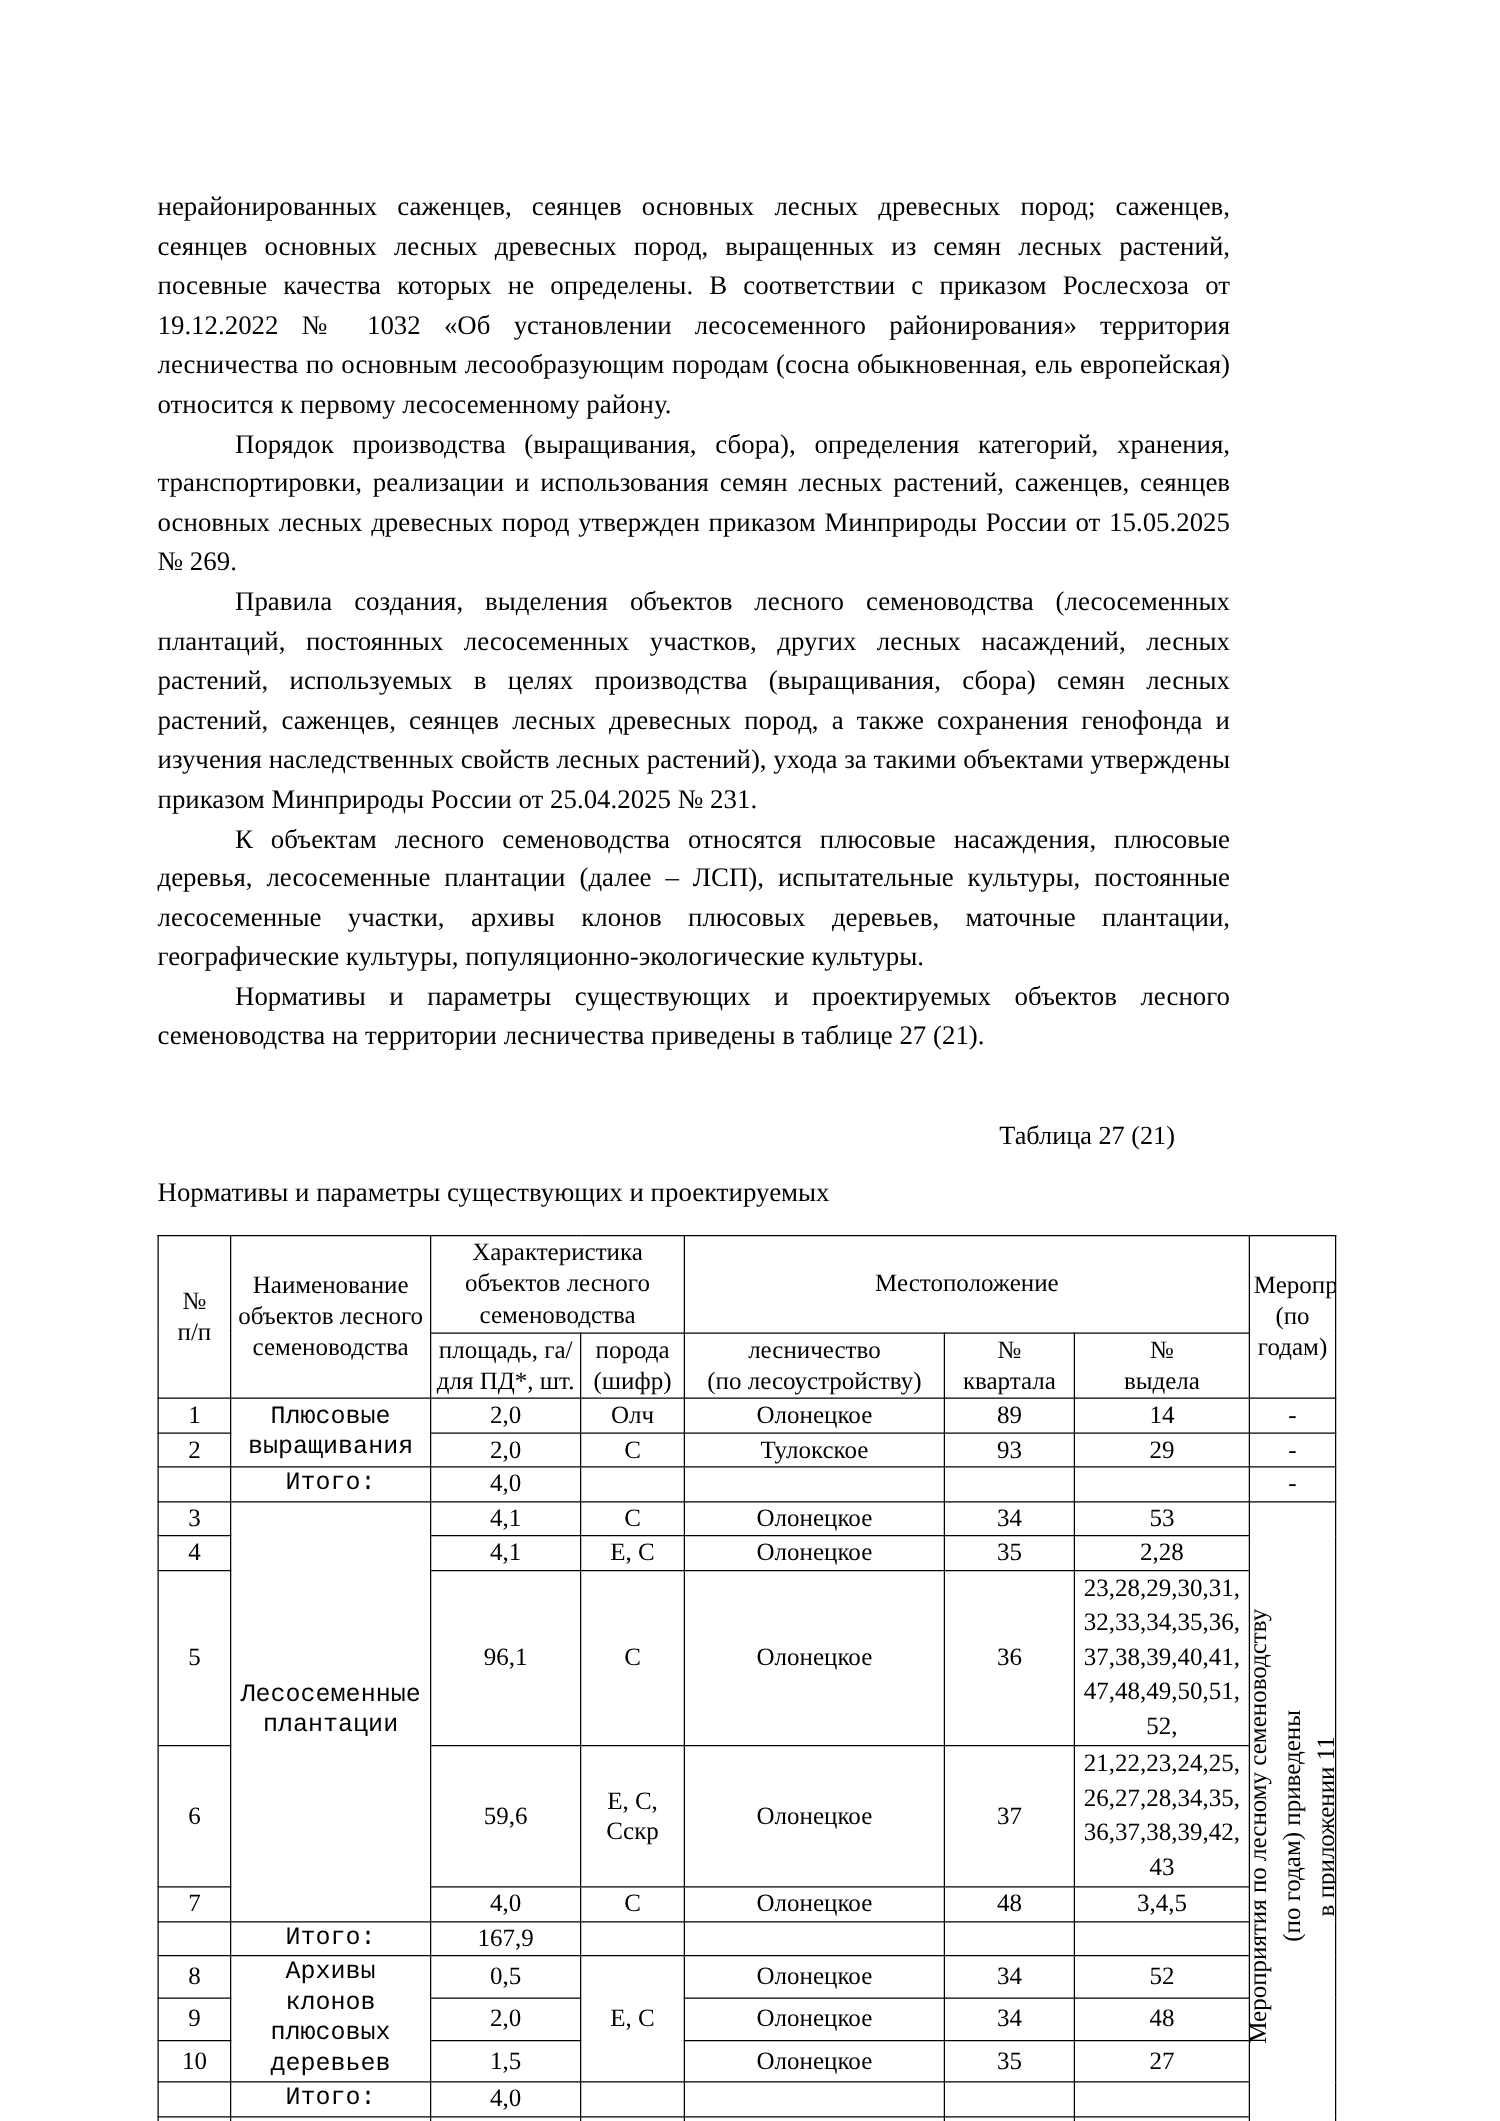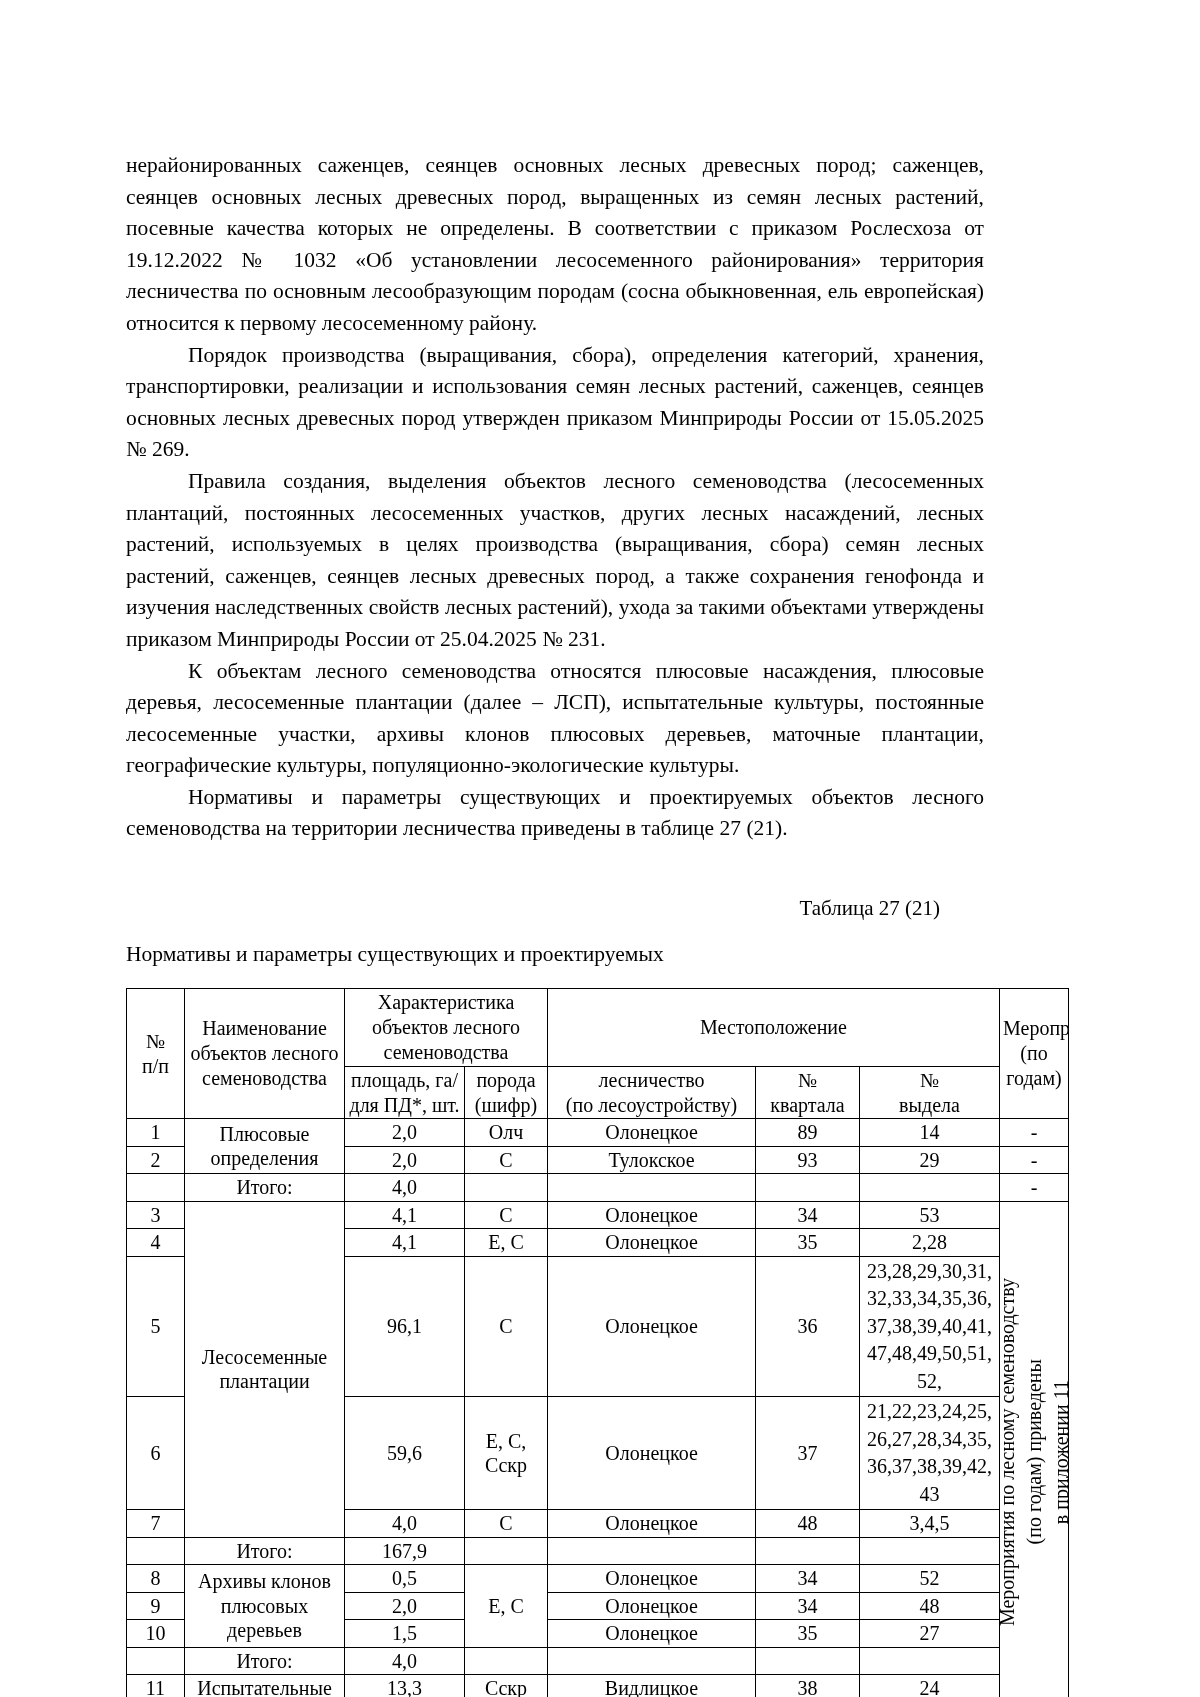--- a/index.html
+++ b/index.html
@@ -68,20 +68,21 @@
     border: 1.5px solid #000000;
     padding: 1px 3px;
     text-align: center;
     vertical-align: middle;
     font-weight: normal;
     overflow: hidden;
   }
   td.left-cell, th.left-cell {
     text-align: left;
     padding-left: 9px;
+    font-family: Liberation Mono, monospace;
   }
   .head-cell {
     line-height: 25px;
   }
   .num-col    { width: 58px; }
   .name-col   { width: 160px; }
   .area-col   { width: 120px; }
   .breed-col  { width: 83px; }
   .forestry-col { width: 208px; }
   .kvartal-col { width: 104px; }
@@ -183,21 +184,21 @@
           <div>выдела</div>
         </th>
       </tr>
     </thead>
     <tbody>
 
       <tr>
         <td>1</td>
         <td rowspan="2" class="left-cell">
           <div>Плюсовые</div>
-          <div>определения</div>
+          <div>выращивания</div>
         </td>
         <td>2,0</td>
         <td>Олч</td>
         <td>Олонецкое</td>
         <td>89</td>
         <td>14</td>
         <td>-</td>
       </tr>
 
       <tr>

